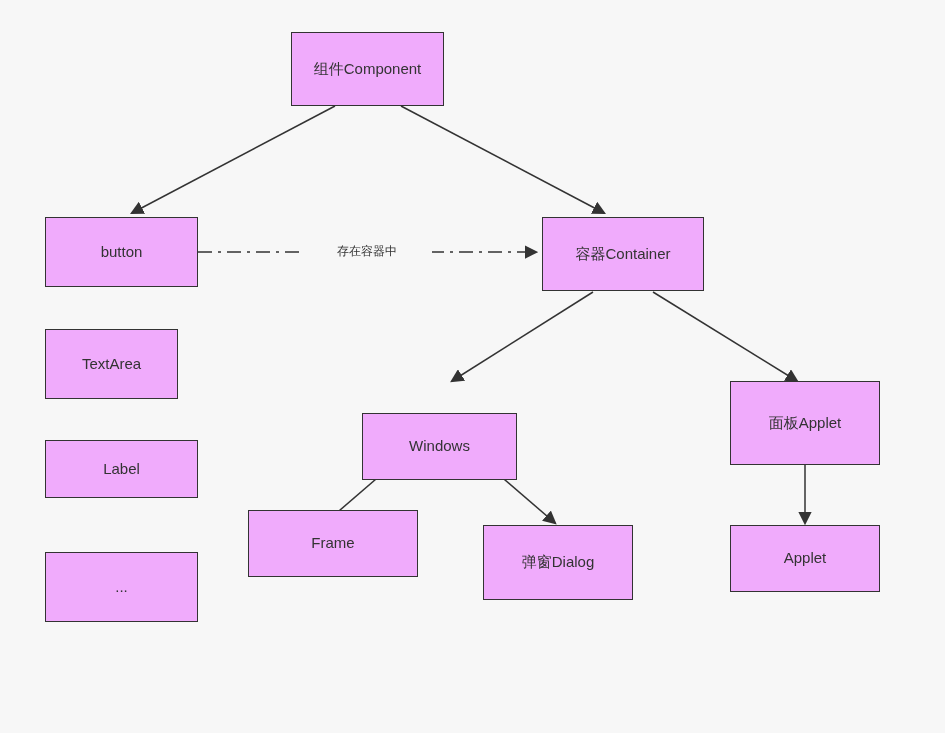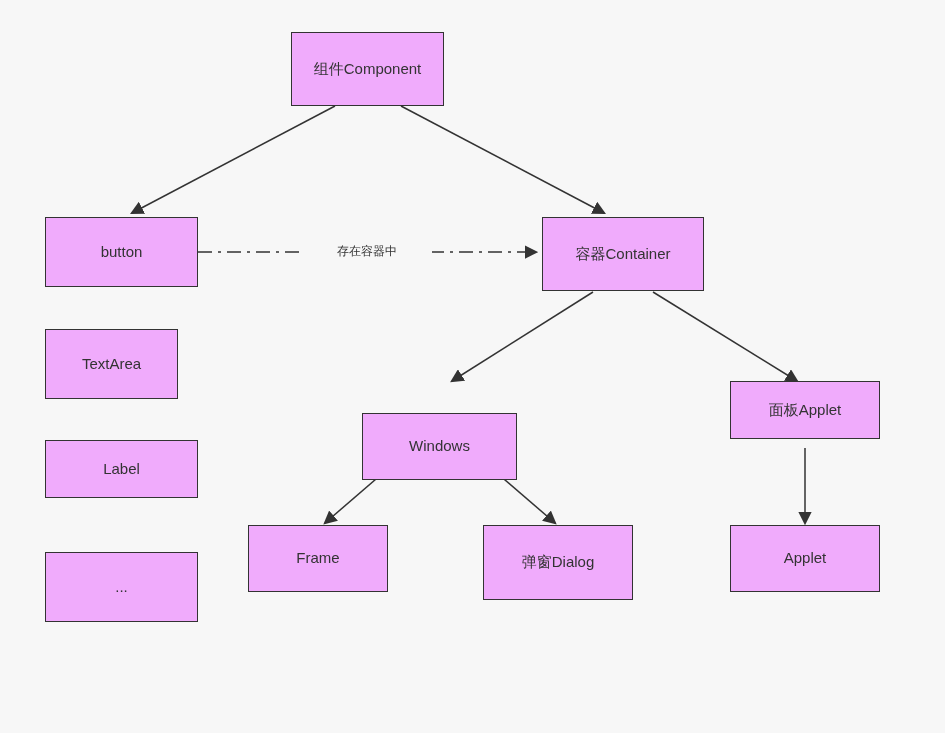--- a/index.html
+++ b/index.html
@@ -92,26 +92,26 @@
 
 <div class="box" style="left:542px; top:217px; width:162px; height:74px;">
   <span>容器</span>
   <span>Container</span>
 </div>
 
 <div class="box" style="left:362px; top:381px; width:155px; height:67px;margin-top:32px;">
   <span>Windows</span>
 </div>
 
-<div class="box" style="left:730px; top:381px; width:150px; height:58px;">
+<div class="box" style="left:730px; top:381px; width:150px; height:84px;">
   <span>面板</span>
   <span>Applet</span>
 </div>
 
-<div class="box" style="left:248px; top:525px; width:140px; height:67px;">
+<div class="box" style="left:248px; top:510px; width:170px; height:67px;">
   <span>Frame</span>
 </div>
 
 <div class="box" style="left:483px; top:525px; width:150px; height:75px;">
   <span>弹窗</span>
   <span>Dialog</span>
 </div>
 
 <div class="box" style="left:730px; top:525px; width:150px; height:67px;">
   <span>Applet</span>

